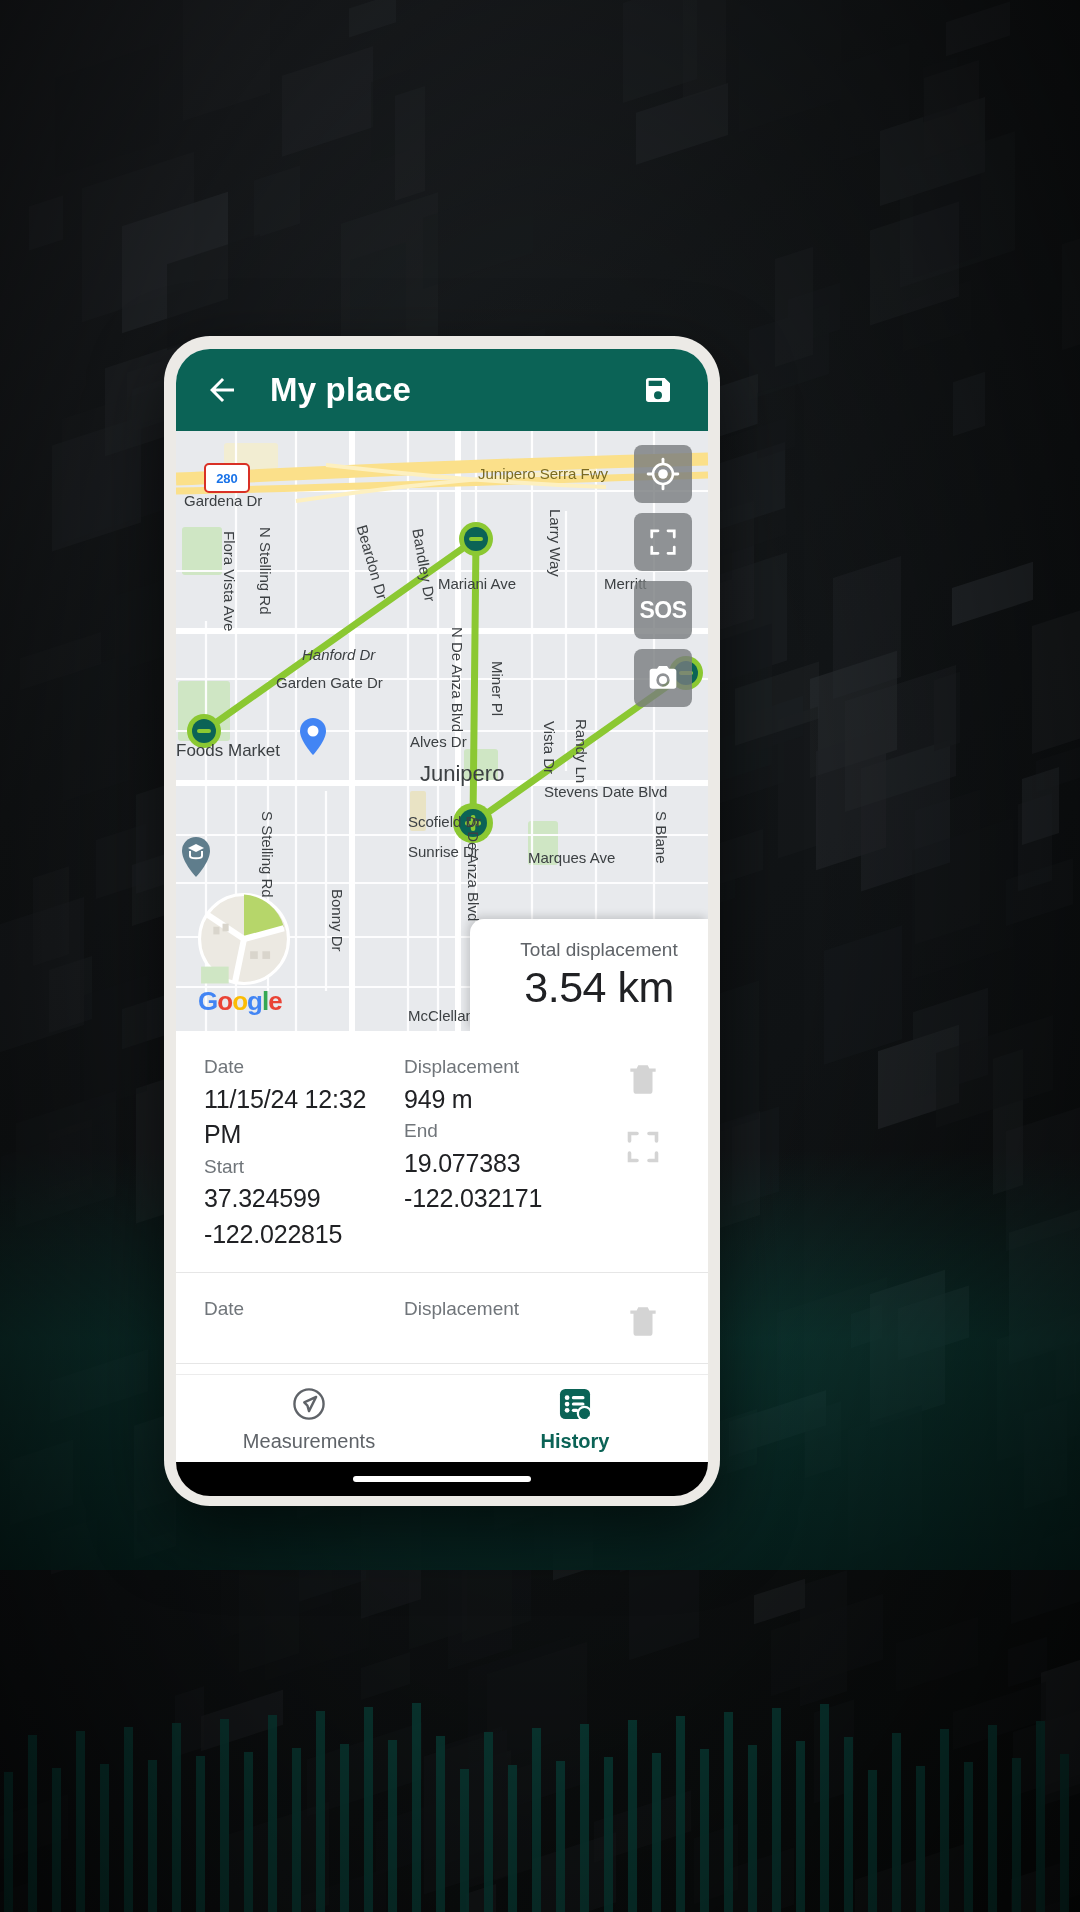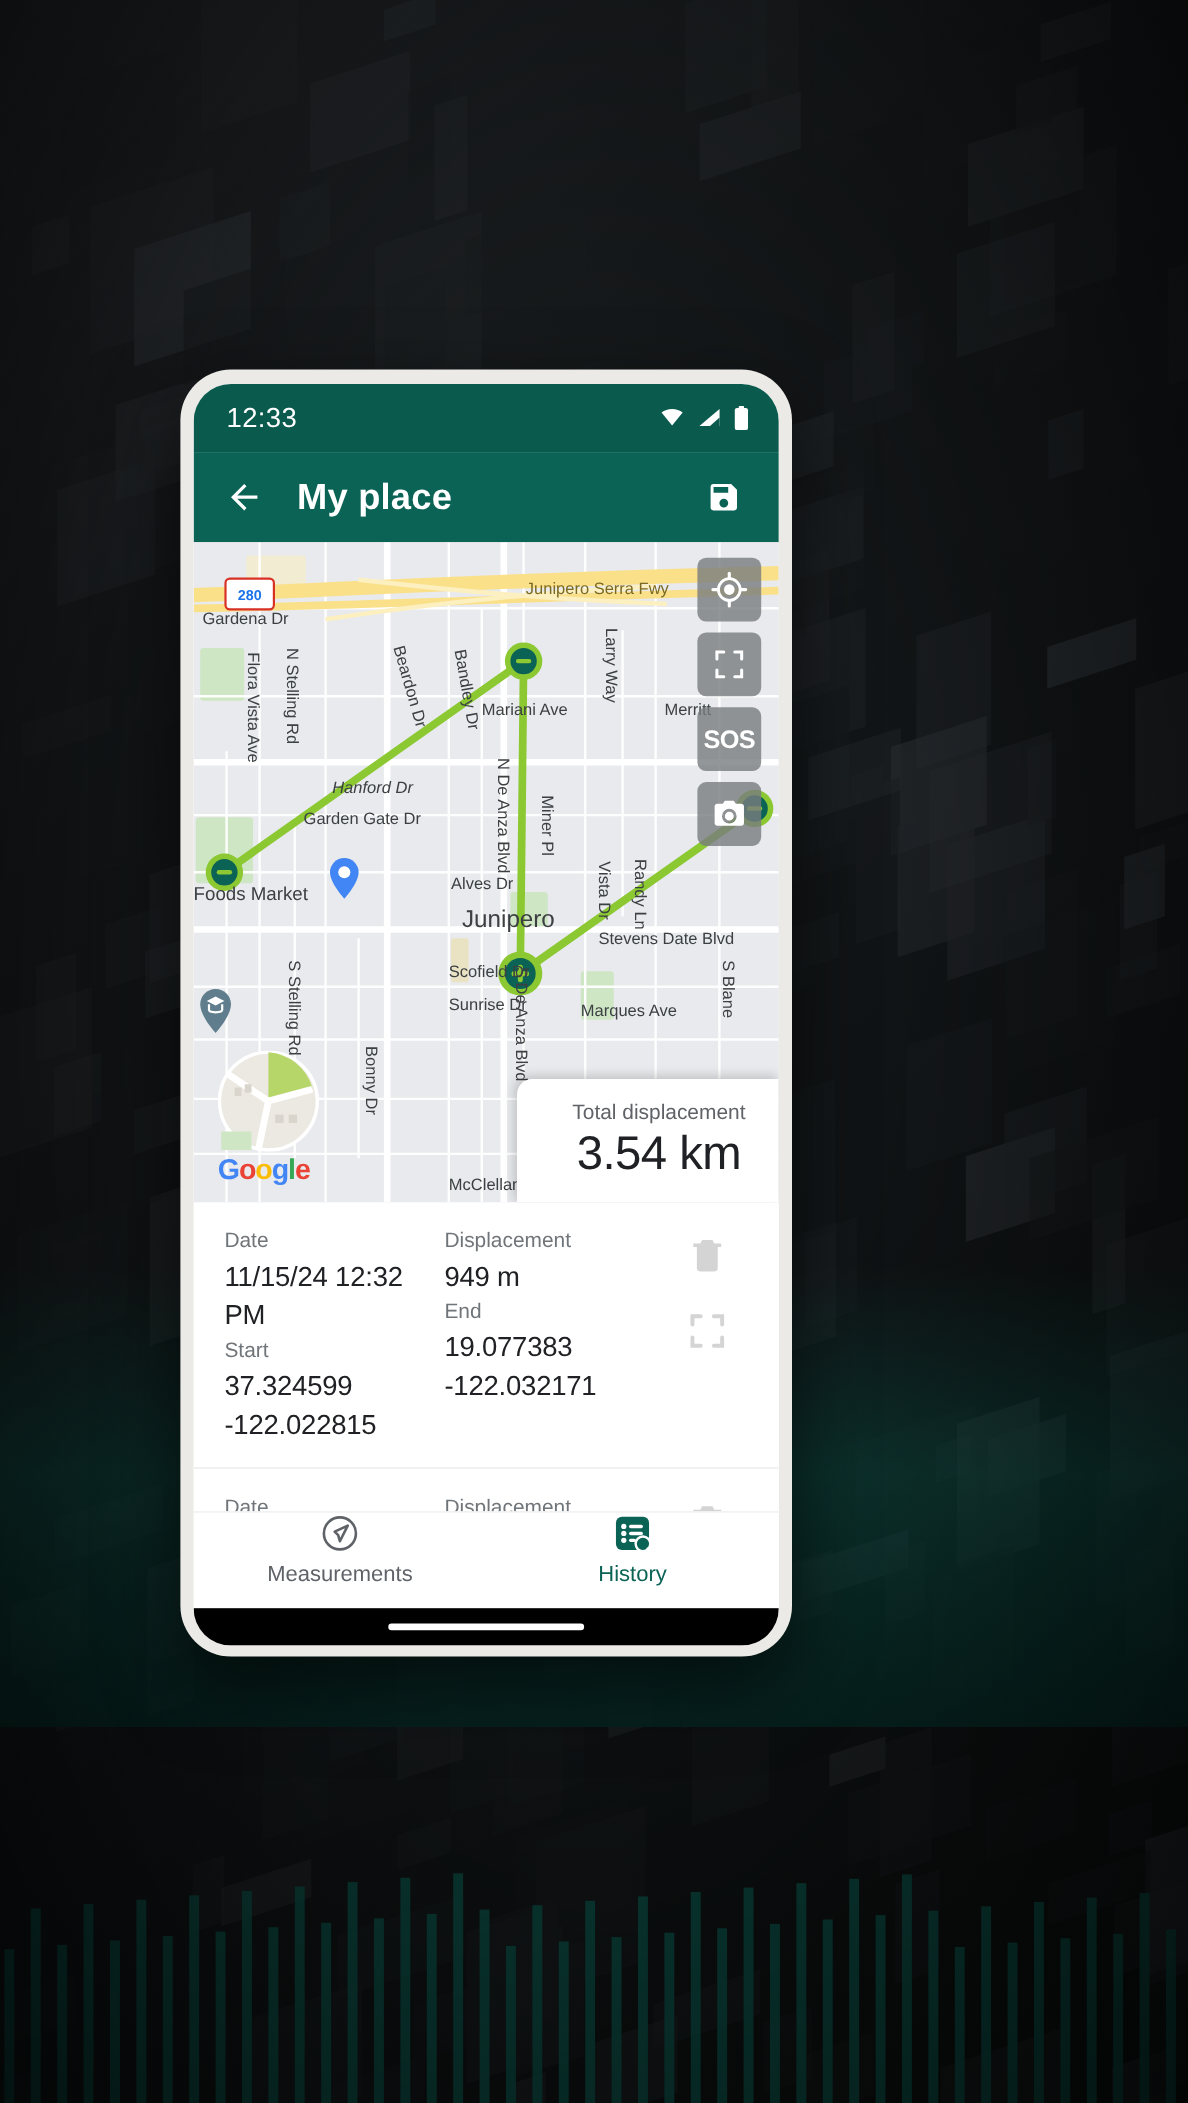--- a/index.html
+++ b/index.html
@@ -111,28 +111,28 @@
     display:flex; align-items:flex-start; padding:22px 26px 20px 28px;
     border-bottom:1px solid #e6e6e6; gap:10px;
   }
   .hcol { flex:1 1 0; min-width:0; }
   .hcol .k { font-size:19px; color:#70757a; line-height:1.5; }
   .hcol .v { font-size:25px; color:#202124; line-height:1.42; letter-spacing:-.2px; }
   .hactions { width:78px; display:flex; flex-direction:column; align-items:center; gap:28px; padding-top:6px; }
 
   
   .bottomnav {
-    flex:0 0 88px; background:#fff; display:flex; 
+    flex:0 0 88px; background:#fff; display:flex; align-items:center;
     border-top:1px solid #ececec;
   }
   .navitem {
     flex:1; display:flex; flex-direction:column; align-items:center; gap:7px; cursor:pointer;
   }
   .navitem .nl { font-size:20px; color:#5f6368; }
-  .navitem.active .nl { color:#0b6356; font-weight:normal; }
+  .navitem.active .nl { color:#0b6356; font-weight:bold; }
 
   .gesturebar-wrap { flex:0 0 34px; background:#000; display:flex; align-items:center; justify-content:center; }
   .gesturebar { width:178px; height:6px; border-radius:3px; background:#fff; }
 </style>
 </head>
 <body>
 
 <div id="backdrop">
   <div class="bg-base"></div>
   <div class="blocks" id="blocks">
@@ -391,37 +391,20 @@
       <i style="left: 1012px; height: 154px;"></i>
       <i style="left: 1036px; height: 191px;"></i>
       <i style="left: 1060px; height: 158px;"></i>
     </div>
   <div class="vig"></div>
 </div>
 
 <div id="phone">
   <div id="screen">
 
-    <div class="statusbar">
-      <div class="status-time">12:33</div>
-      <div class="status-icons">
-        <svg width="26" height="22" viewBox="0 0 24 24">
-          <path d="M12 19.5l10.5-13C19.6 4.2 16 3 12 3S4.4 4.2 1.5 6.5L12 19.5z" fill="#fff"></path>
-        </svg>
-        <svg width="24" height="22" viewBox="0 0 24 24">
-          <path d="M2 20h20V3L2 20z" fill="#fff"></path>
-          <path d="M2 20h11L22 3 2 20z" fill="none"></path>
-          <path d="M22 20H12.5L22 11.5V20z" fill="#0b5a4e"></path>
-        </svg>
-        <svg width="16" height="24" viewBox="0 0 14 24">
-          <rect x="4.5" y="1" width="5" height="2.2" rx="1" fill="#fff"></rect>
-          <rect x="1" y="3" width="12" height="20" rx="2" fill="#fff"></rect>
-        </svg>
-      </div>
-    </div>
 
     <div class="appbar">
       <div class="iconbtn">
         <svg width="36" height="36" viewBox="0 0 24 24">
           <path d="M20 11H7.8l5.6-5.6L12 4l-8 8 8 8 1.4-1.4L7.8 13H20z" fill="#fff"></path>
         </svg>
       </div>
       <div class="title">My place</div>
       <div class="iconbtn">
         <svg width="32" height="32" viewBox="0 0 24 24">

